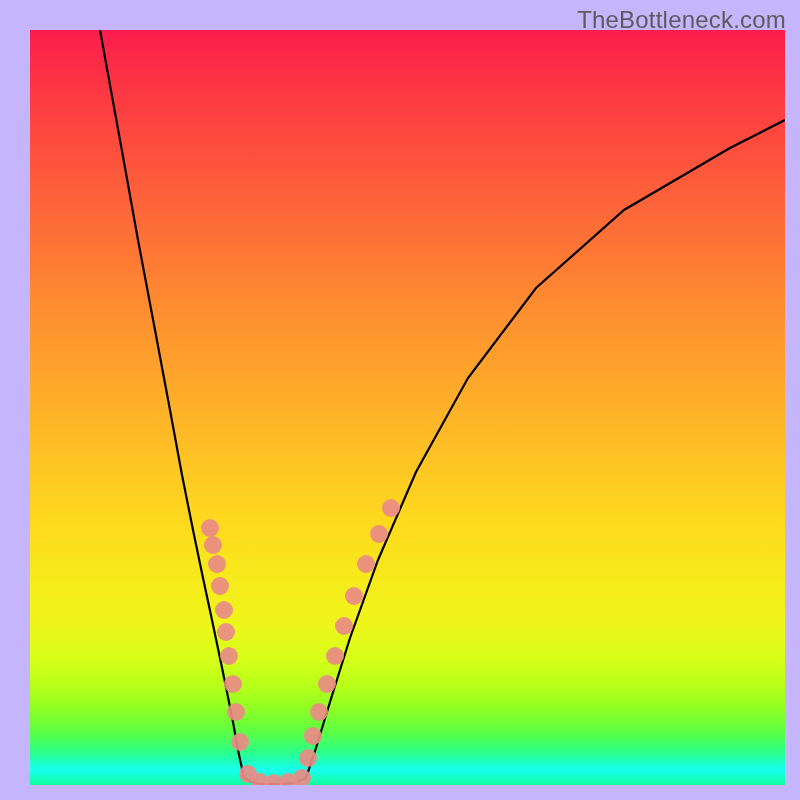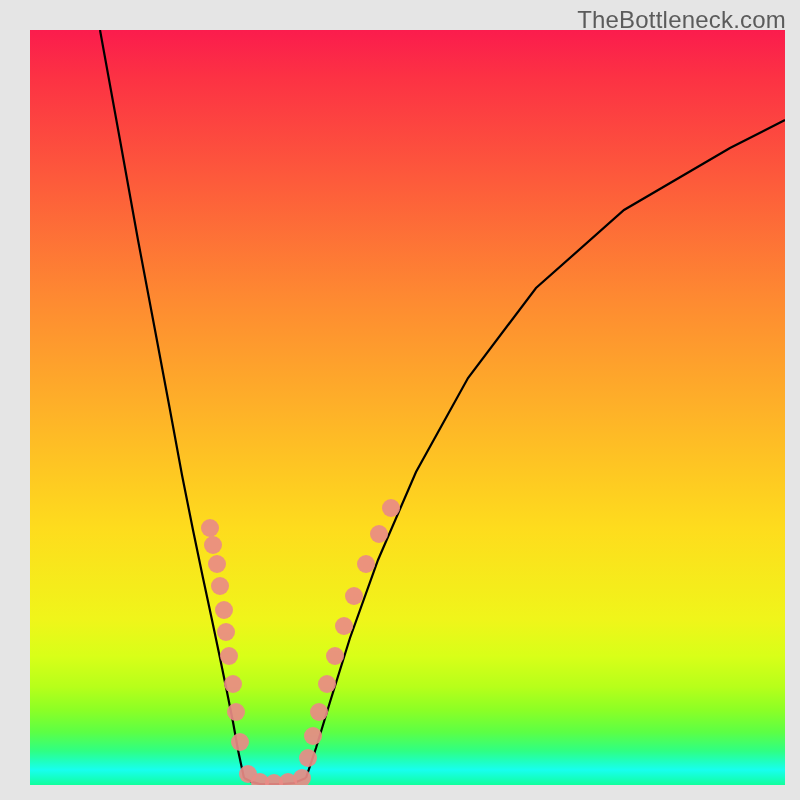--- a/index.html
+++ b/index.html
@@ -10,21 +10,21 @@
     background: #000;
     font-family: Arial, Helvetica, sans-serif;
     overflow: hidden;
   }
   .frame {
     position: absolute;
     left: 0;
     top: 0;
     width: 800px;
     height: 800px;
-    background: #e5e5e5;
+    background: #c4b5fd;
   }
   .plot-area {
     position: absolute;
     left: 30px;
     top: 30px;
     width: 755px;
     height: 755px;
     
     background: linear-gradient(
       to bottom,

